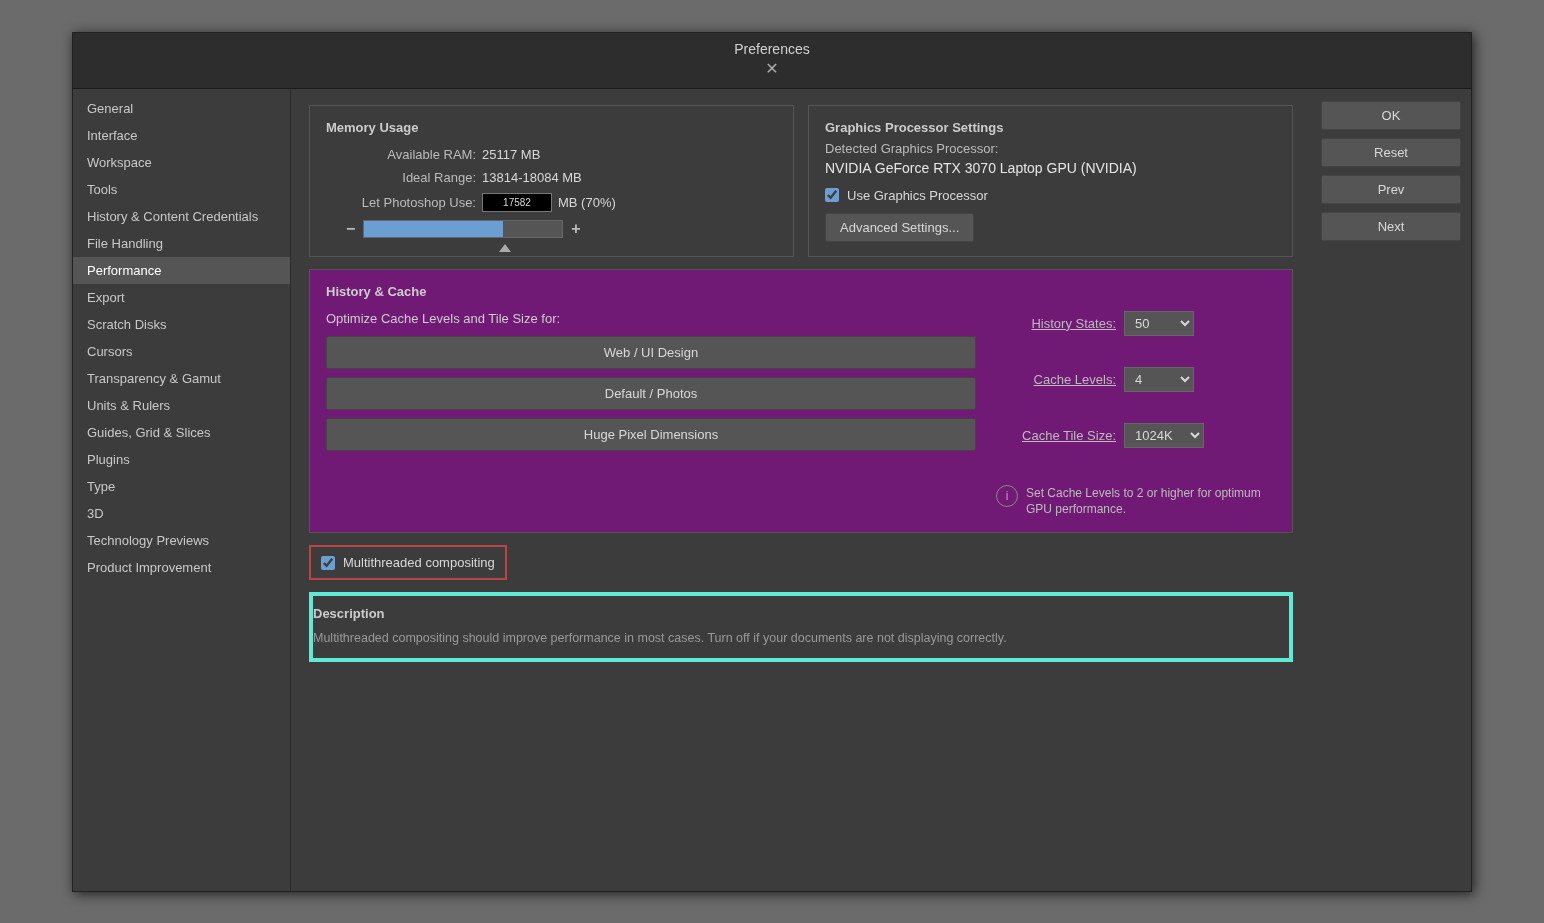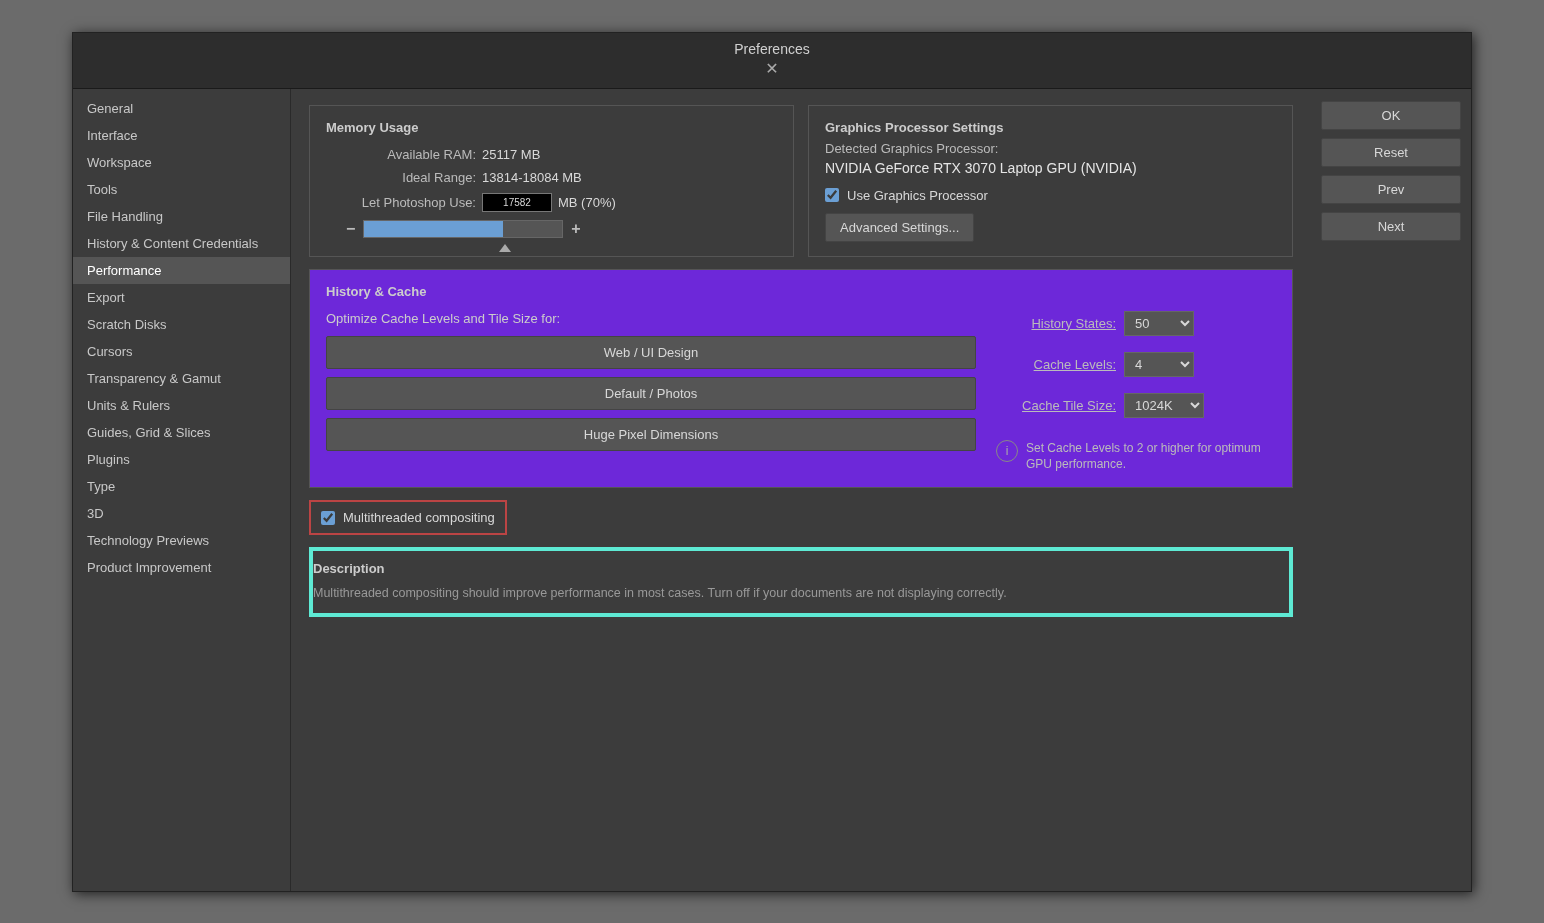--- a/index.html
+++ b/index.html
@@ -86,21 +86,21 @@
       padding: 6px 10px;
       cursor: pointer;
       font-size: 13px;
       text-align: center;
       width: 100%;
       border-radius: 2px;
     }
     .section-box {
       border: 1px solid #555;
       padding: 14px 16px;
-      background: #6d28d9;
+      background: #701a75;
     }
     .section-title {
       font-size: 13px;
       color: #ccc;
       margin-bottom: 12px;
       font-weight: bold;
     }
     .memory-row {
       display: flex;
       align-items: center;
@@ -200,21 +200,21 @@
       display: flex;
       gap: 20px;
     }
     .cache-left {
       flex: 1;
     }
     .cache-right {
       width: 280px;
       display: flex;
       flex-direction: column;
-      gap: 10px;
+      gap: 25px;
     }
     .optimize-label {
       color: #ccc;
       margin-bottom: 10px;
     }
     .cache-btn {
       background: #555;
       border: 1px solid #444;
       color: #d8d8d8;
       padding: 8px;
@@ -324,22 +324,22 @@
     <button class="close-btn">✕</button>
   </div>
 
   <div class="dialog-body">
 
     <div class="sidebar">
       <div class="sidebar-item">General</div>
       <div class="sidebar-item">Interface</div>
       <div class="sidebar-item">Workspace</div>
       <div class="sidebar-item">Tools</div>
+      <div class="sidebar-item">History &amp; Content Credentials</div>
       <div class="sidebar-item">File Handling</div>
-      <div class="sidebar-item">History &amp; Content Credentials</div>
       <div class="sidebar-item active">Performance</div>
       <div class="sidebar-item">Export</div>
       <div class="sidebar-item">Scratch Disks</div>
       <div class="sidebar-item">Cursors</div>
       <div class="sidebar-item">Transparency &amp; Gamut</div>
       <div class="sidebar-item">Units &amp; Rulers</div>
       <div class="sidebar-item">Guides, Grid &amp; Slices</div>
       <div class="sidebar-item">Plugins</div>
       <div class="sidebar-item">Type</div>
       <div class="sidebar-item">3D</div>

